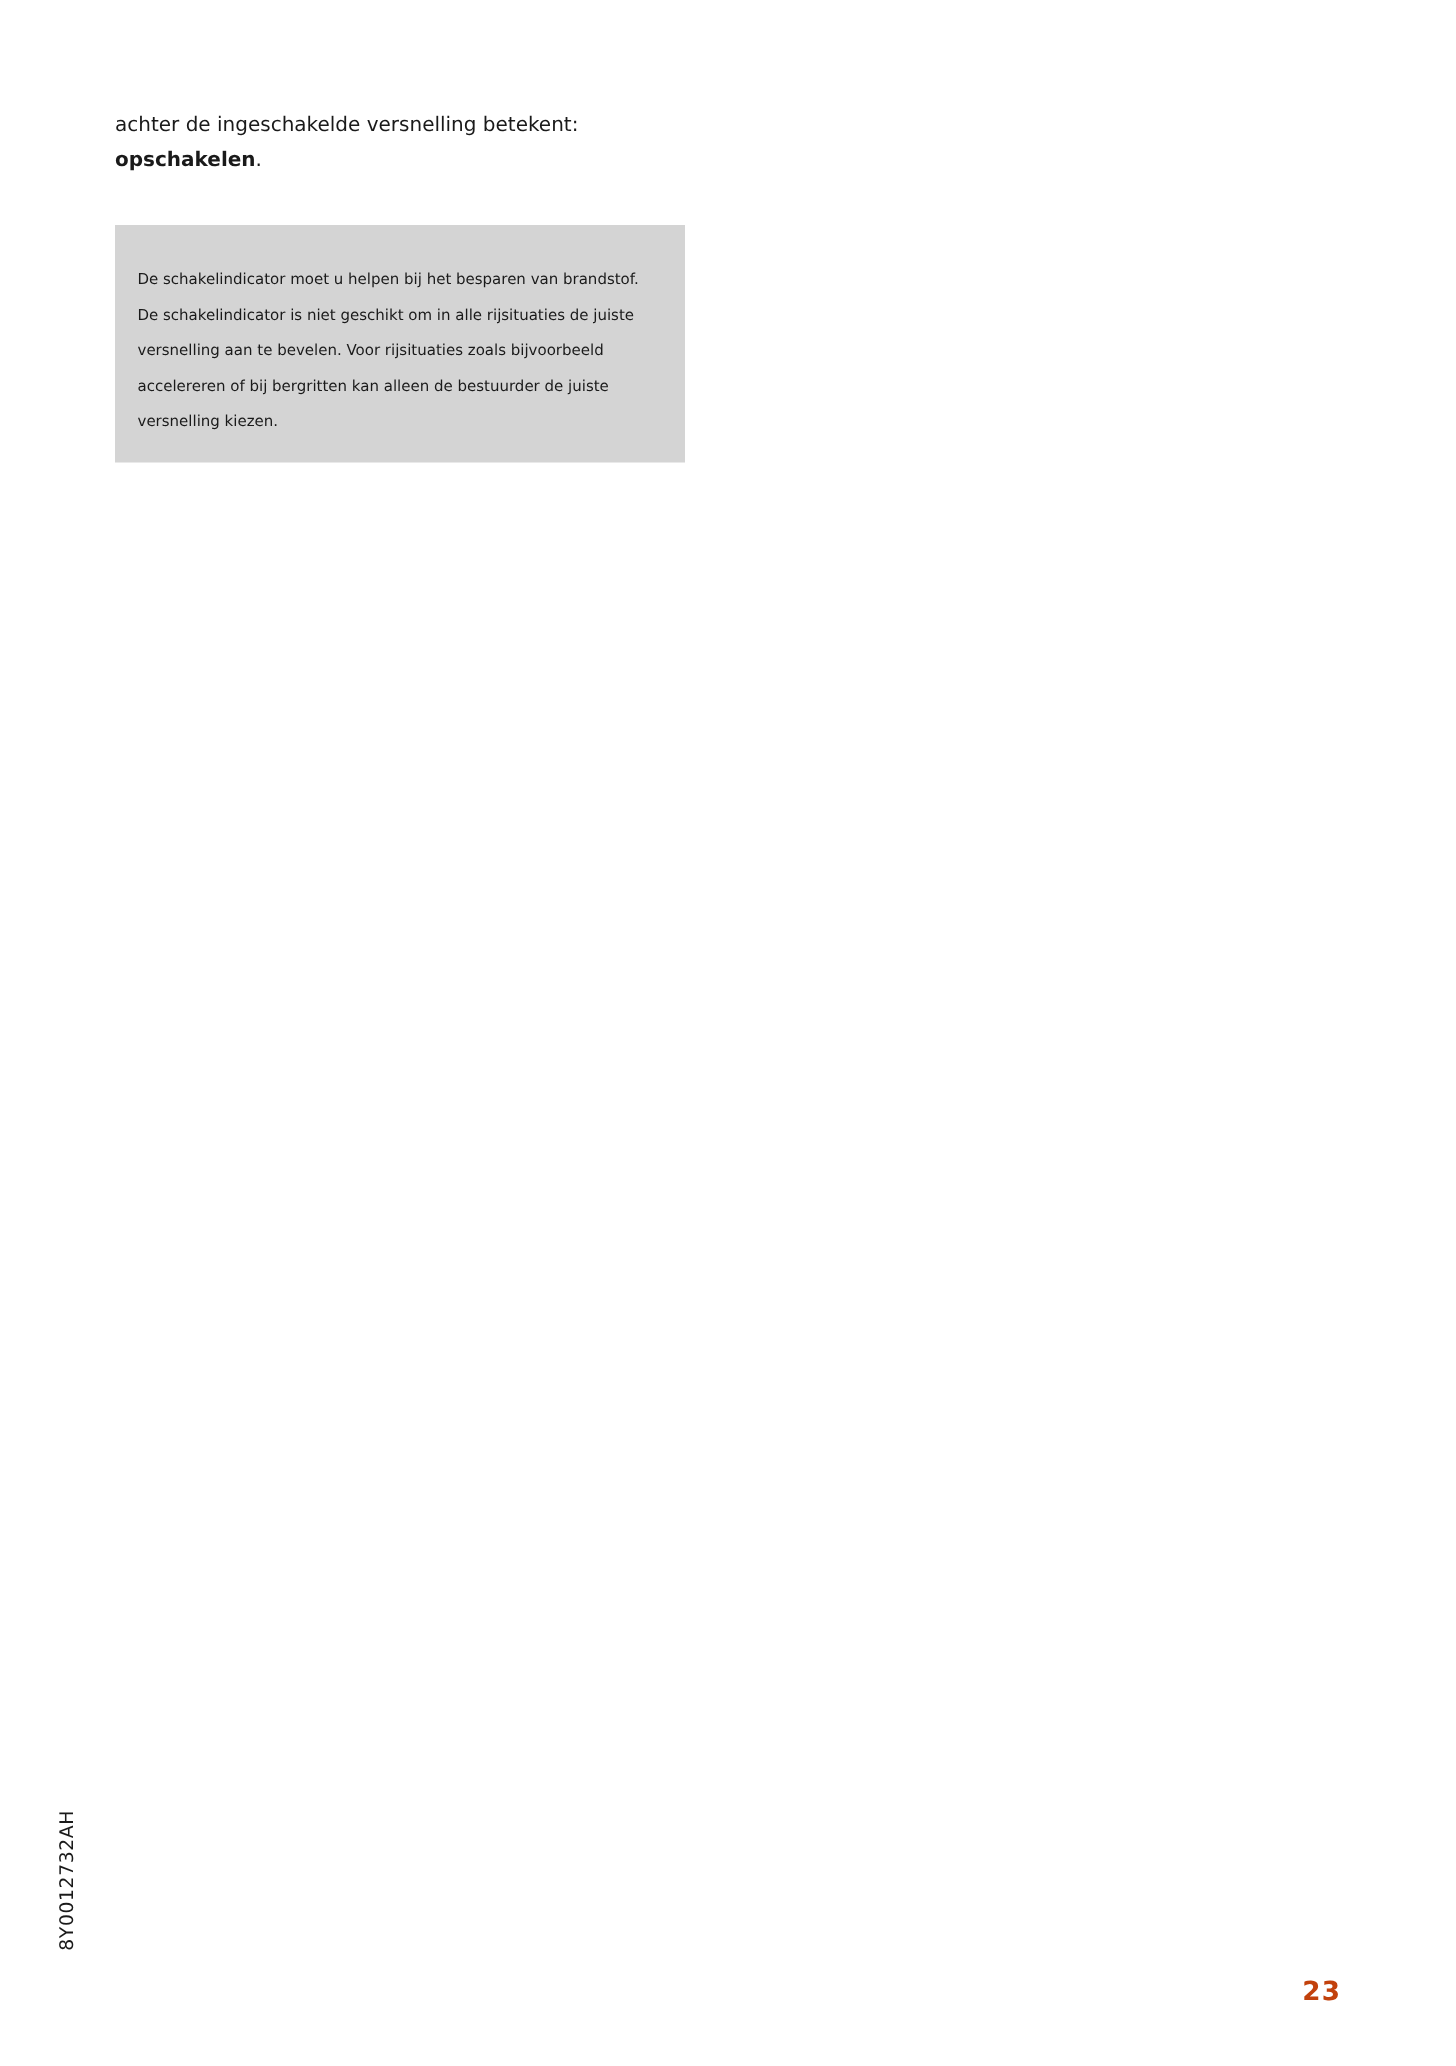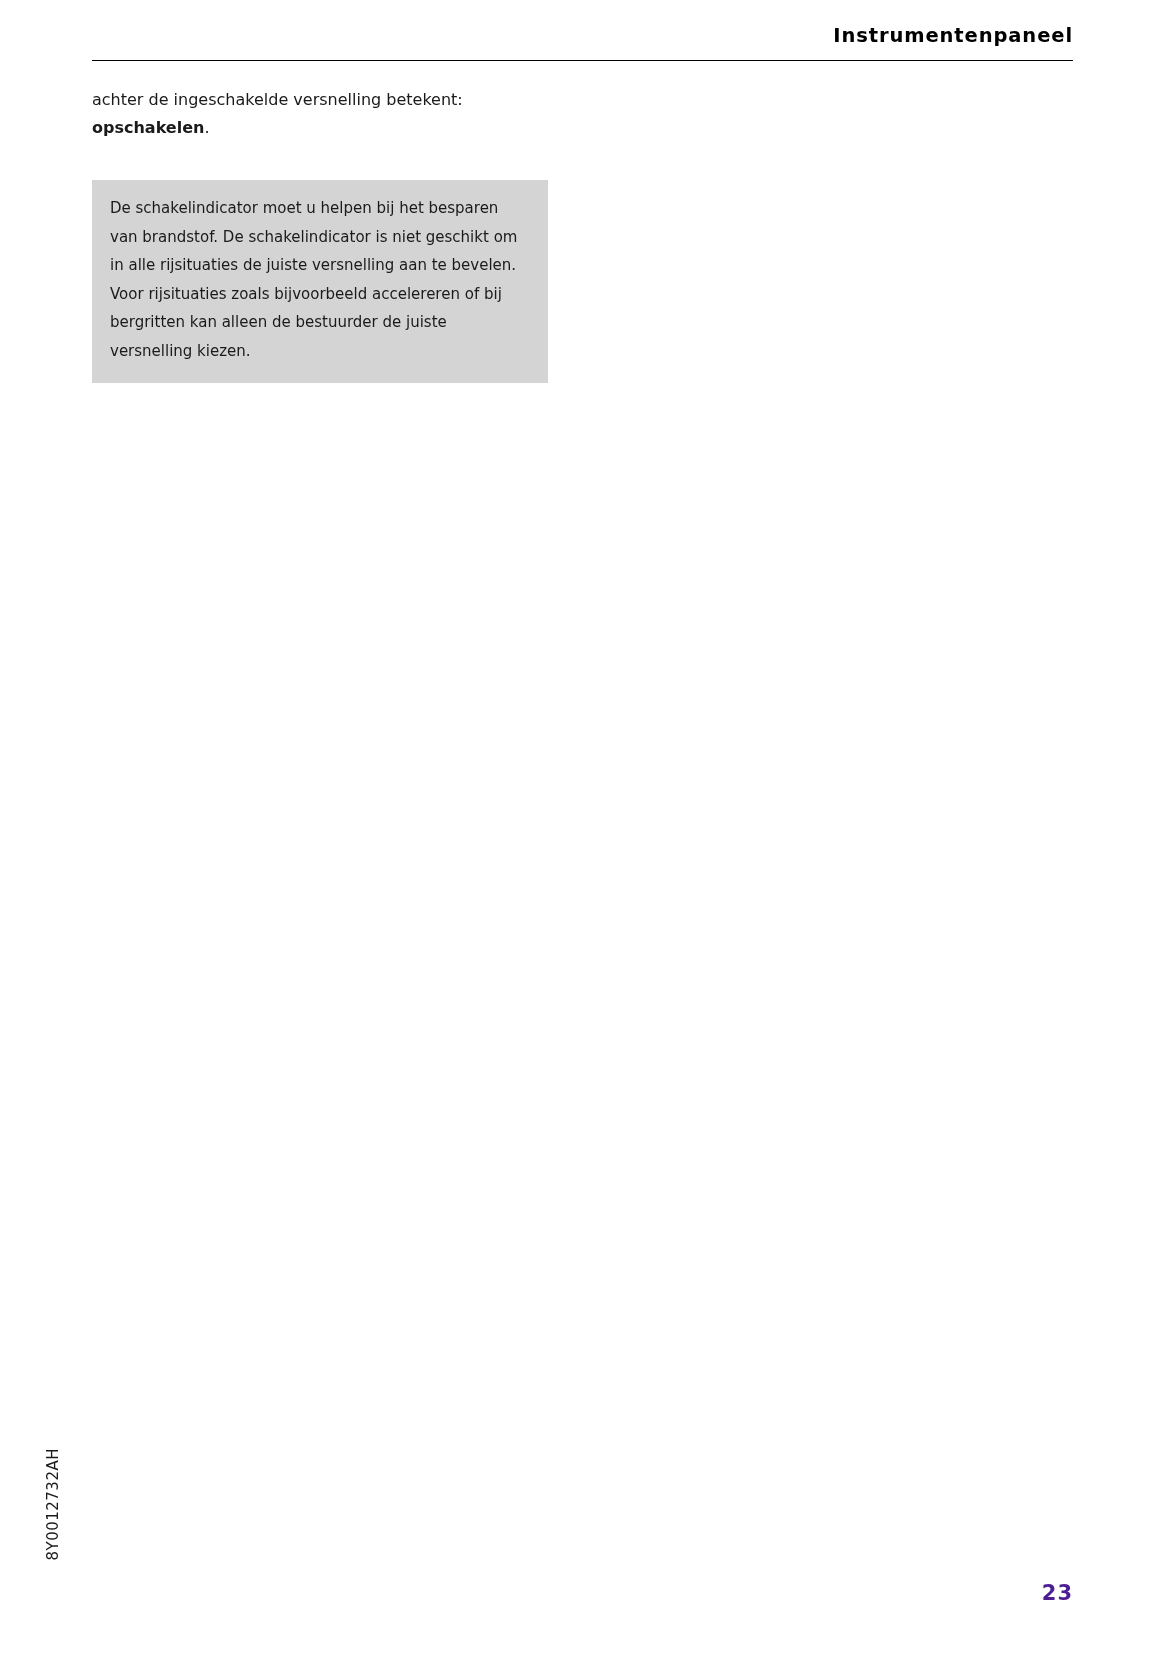--- a/index.html
+++ b/index.html
@@ -84,22 +84,22 @@
     margin-right: 14px;
     display: block;
   }
   .notice-title {
     font-size: 18px;
     font-weight: bold;
     letter-spacing: 0.6px;
     color: #1a1a1a;
   }
   .notice-body {
-    padding: 14px 18px 18px 18px;
-    font-size: 15px;
+    padding: 29px 18px 18px 18px;
+    font-size: 12px;
     line-height: 28.5px;
     color: #1a1a1a;
   }
 
   
   .doc-code {
     position: absolute;
     left: 44px;
     bottom: 92px;
     font-size: 15px;
@@ -111,32 +111,28 @@
   }
 
   
   .page-number {
     position: absolute;
     right: 92px;
     bottom: 48px;
     font-size: 21px;
     font-weight: bold;
     letter-spacing: 1px;
-    color: #4c1d95;
+    color: #c2410c;
   }
 </style>
 </head>
 <body>
 
 <div class="page">
 
-  <div class="header">
-    <div class="header-title">Instrumentenpaneel</div>
-    <div class="header-rule"></div>
-  </div>
 
   <div class="content">
 
     <p class="intro"><span>achter de ingeschakelde versnelling betekent: </span><b>opschakelen</b><span>.</span></p>
 
     <div class="notice">
       <div class="notice-body">De schakelindicator moet u helpen bij het besparen van brandstof. De schakelindicator is niet geschikt om in alle rijsituaties de juiste versnelling aan te bevelen. Voor rijsituaties zoals bijvoorbeeld accelereren of bij bergritten kan alleen de bestuurder de juiste versnelling kiezen.</div>
     </div>
 
   </div>

